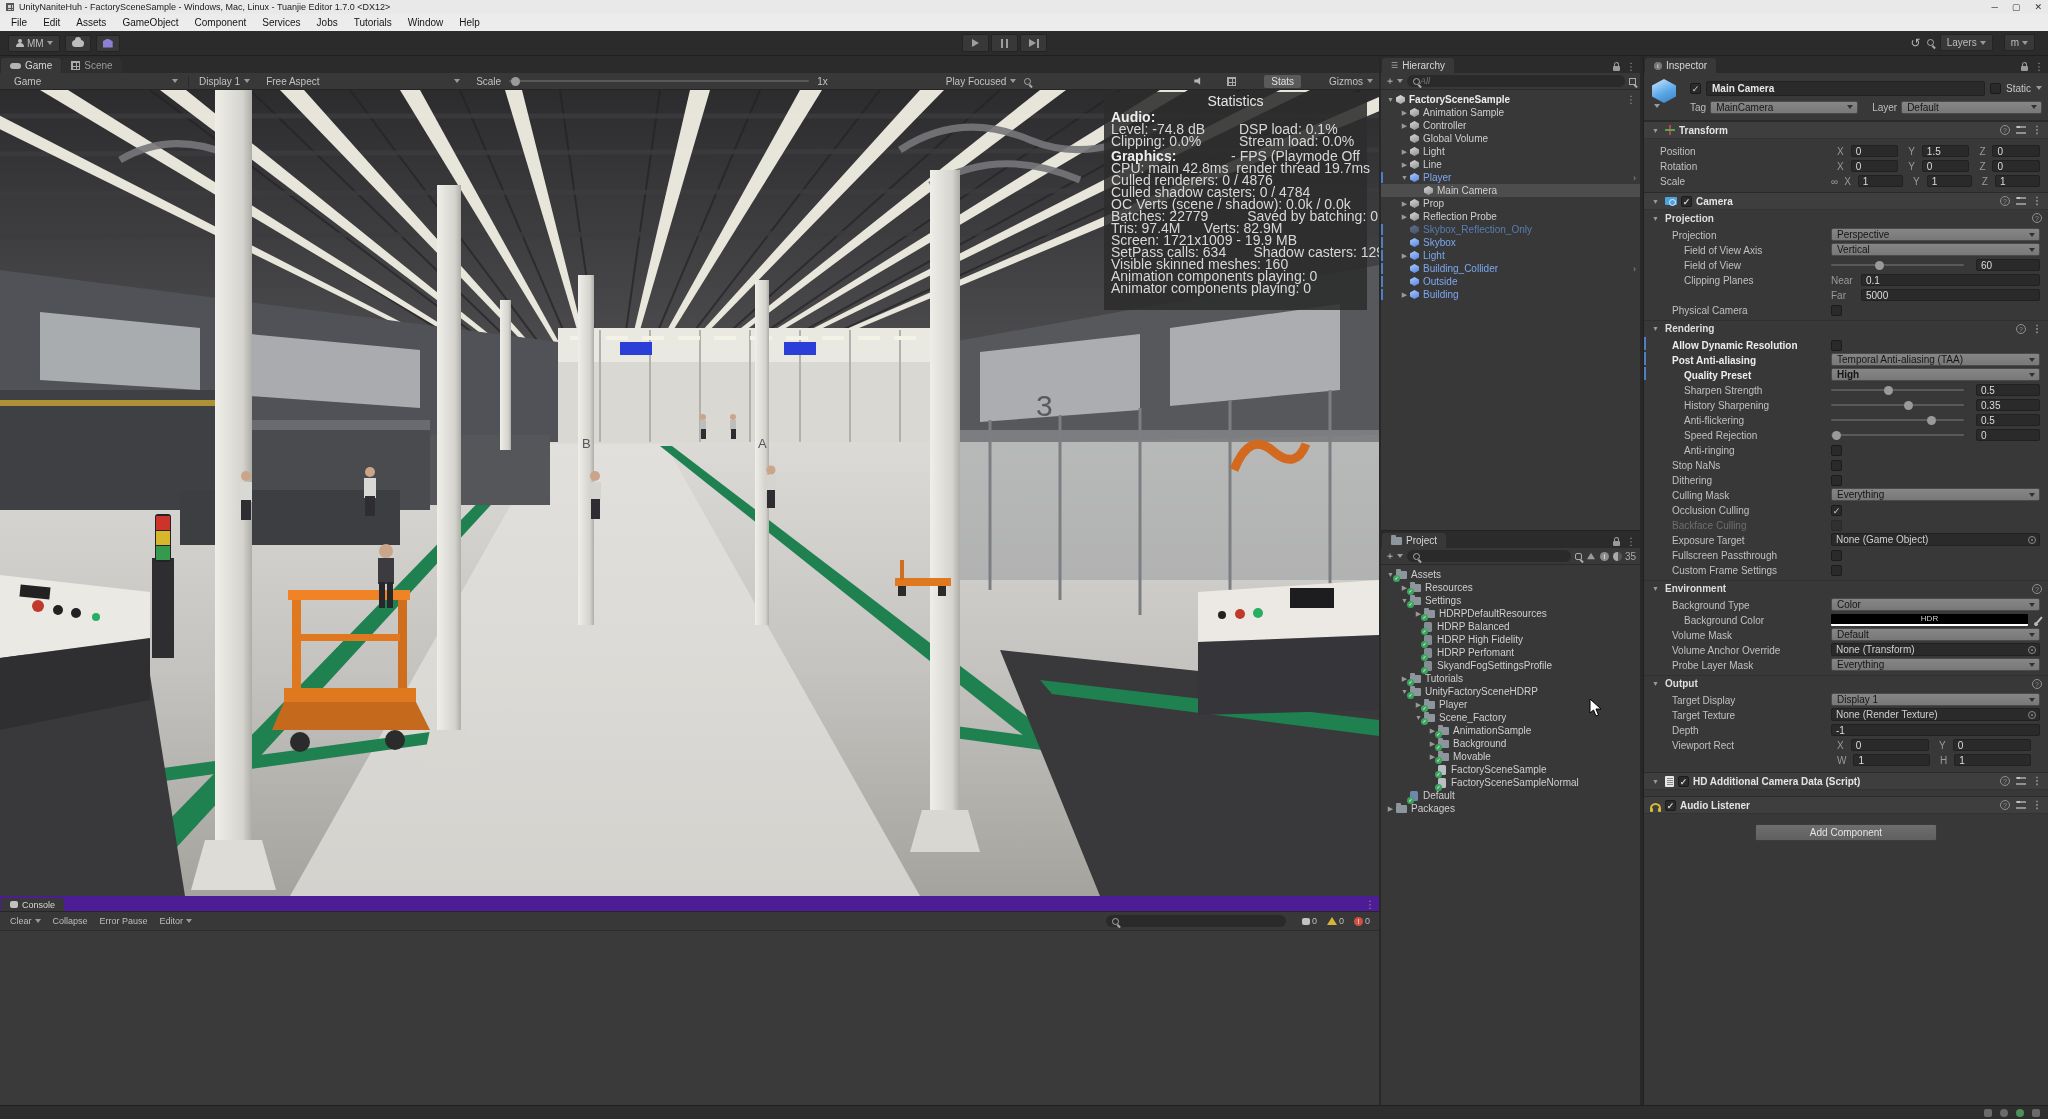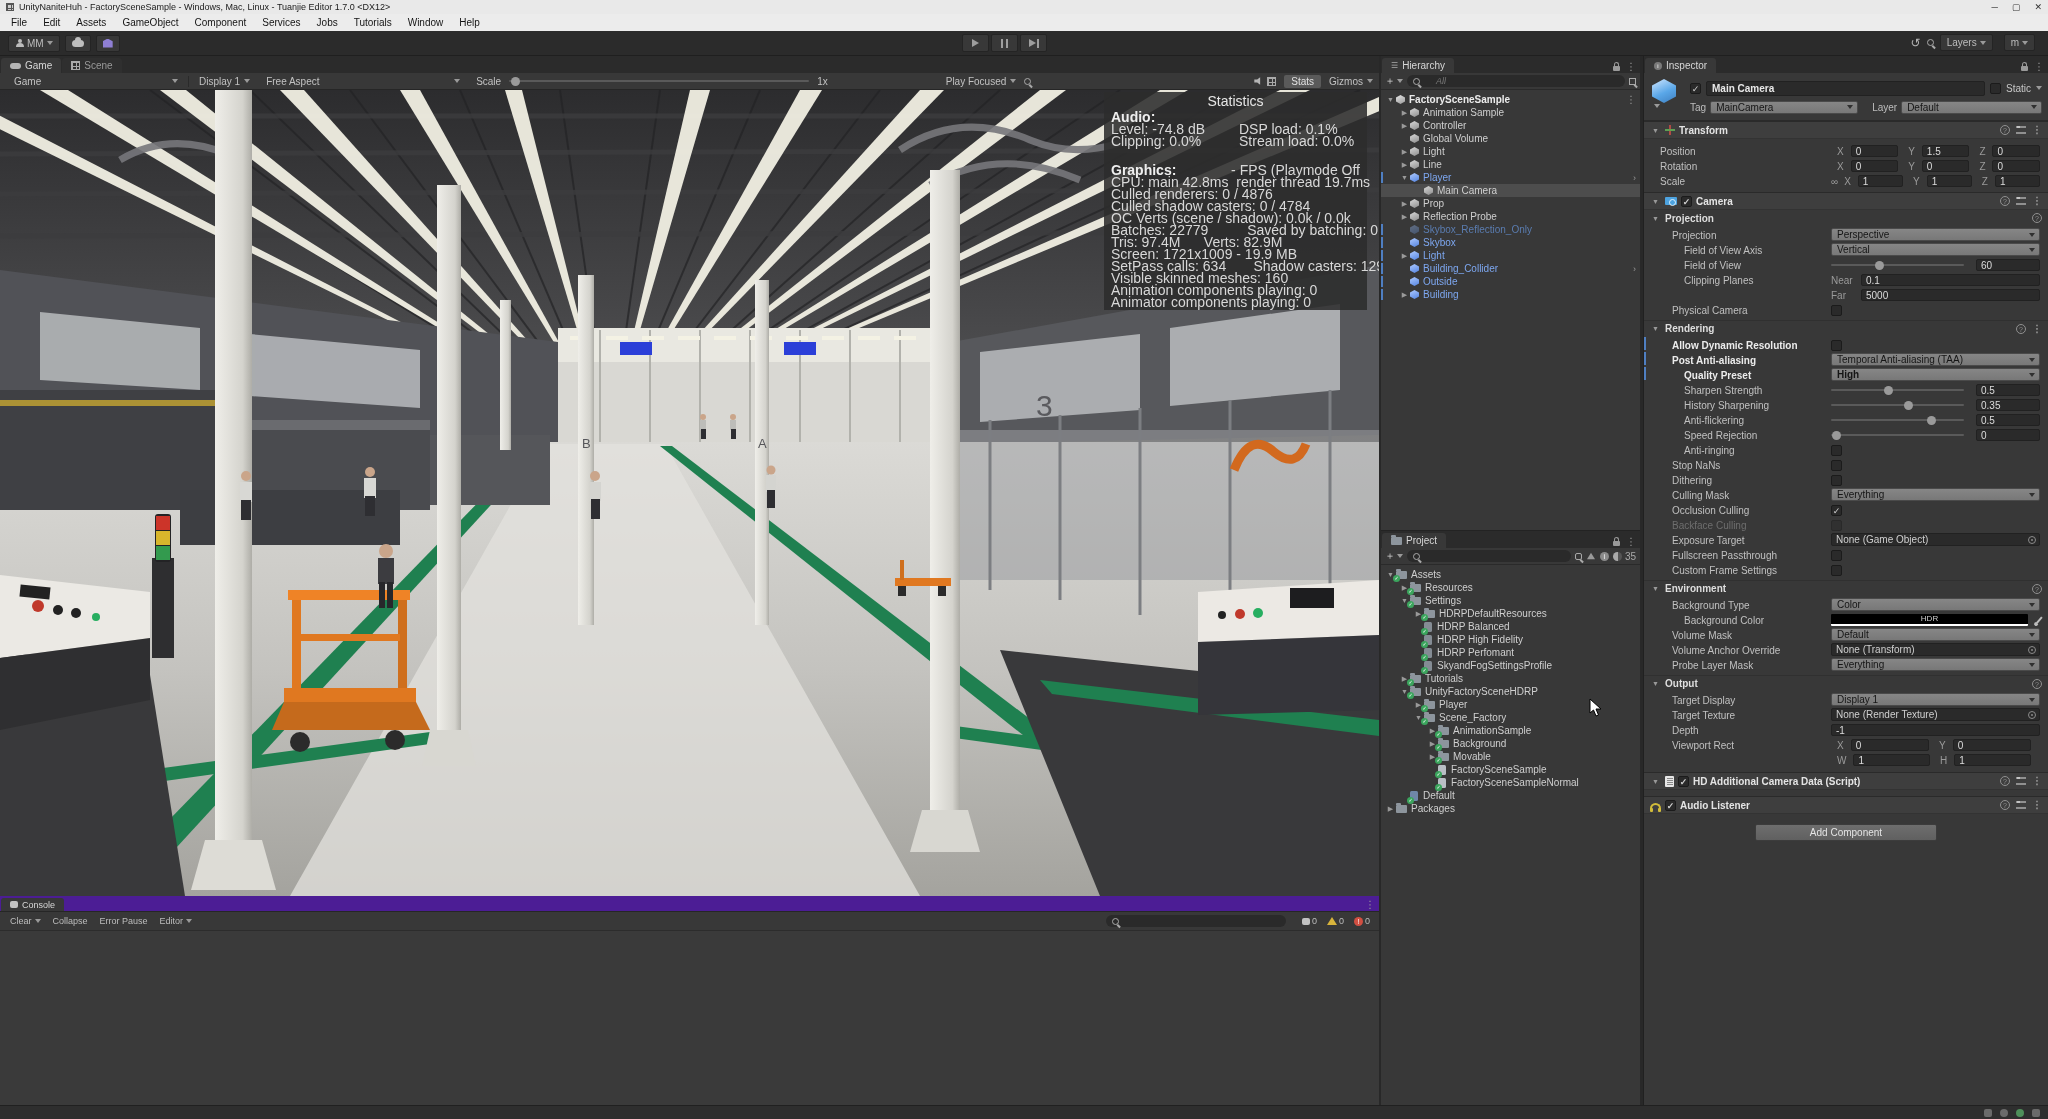--- a/index.html
+++ b/index.html
@@ -87,21 +87,21 @@
   .cbtn{padding:1px 5px;display:flex;align-items:center;gap:3px}
   .csearch{margin-left:auto;width:180px;height:12px;background:#2a2a2a;border-radius:7px;display:flex;align-items:center;padding:0 6px;margin-right:10px}
   .badge{display:flex;align-items:center;gap:2px;padding:0 4px;color:#bdbdbd}
   .bub{width:8px;height:7px;background:#c2c2c2;border-radius:2px}
   .warnt{width:0;height:0;border-left:5px solid transparent;border-right:5px solid transparent;border-bottom:8px solid #d8b43c}
   .errc{width:9px;height:9px;border-radius:50%;background:#d14f42;color:#fff;font-size:7px;text-align:center;line-height:9px}
   .concontent{height:175px;background:#3a3a3a;border-top:1px solid #2c2c2c}
 
   
   .ptoolbar{height:17px;background:#383838;border-bottom:1px solid #2a2a2a;display:flex;align-items:center;padding:0 4px;gap:4px}
-  .srch{flex:1;height:12px;background:#2a2a2a;border-radius:7px;display:flex;align-items:center;gap:16px;padding:0 6px;color:#8a8a8a}
+  .srch{flex:1;height:12px;background:#2a2a2a;border-radius:7px;display:flex;align-items:center;gap:0;padding:0 6px;color:#8a8a8a}
   .hint{font-style:italic;color:#777;font-size:9px}
   .tree{padding-top:3px}
   .trow{height:13px;display:flex;align-items:center;position:relative;color:#cfcfcf;font-size:10px}
   .trow.sel{background:#4d4d4d}
   .fo{width:11px;text-align:center;color:#999;font-size:7px;flex:0 0 11px}
   .fo.open::before{content:"▼"}
   .fo.closed::before{content:"▶"}
   .cub{width:9px;height:9px;margin-right:4px;flex:0 0 9px;
     clip-path:polygon(50% 0,100% 27%,100% 73%,50% 100%,0 73%,0 27%);
     background:linear-gradient(155deg,#d8d8d8,#8d8d8d)}
@@ -288,21 +288,21 @@
         <span style="margin-left:8px">Scale</span>
         <div class="slider">
             <i class="knob" style="left:2px"></i>
           </div>
         <span>1x</span>
         <div class="gdd" style="margin-left:110px">
           <span>Play Focused</span>
             <i class="caret"></i>
         </div>
         <i class="mag" style="border-radius:50%"></i>
-        <div style="margin-left:auto;display:flex;align-items:center;gap:4px">
+        <div style="margin-left:auto;display:flex;align-items:center;gap:24px">
           <i class="spk"></i>
           <i class="gridic"></i>
           <span class="statsbtn">Stats</span>
           <span style="display:flex;align-items:center;gap:4px">
             <span>Gizmos</span>
               <i class="caret"></i>
           </span>
         </div>
       </div>
 
@@ -552,21 +552,21 @@
           <div class="cols">
             <div>
               <div>Level: -74.8 dB</div>
               <div>Clipping: 0.0%</div>
             </div>
             <div>
               <div>DSP load: 0.1%</div>
               <div>Stream load: 0.0%</div>
             </div>
           </div>
-          <div style="display:flex;margin-top:17px">
+          <div style="display:flex;margin-top:3px">
             <div class="hd">Graphics:</div>
             <div style="margin-left:auto">- FPS (Playmode Off</div>
           </div>
           <div class="gline">CPU: main 42.8ms  render thread 19.7ms</div>
           <div class="gline">Culled renderers: 0 / 4876</div>
           <div class="gline">Culled shadow casters: 0 / 4784</div>
           <div class="gline">OC Verts (scene / shadow): 0.0k / 0.0k</div>
           <div class="gline">Batches: 22779          Saved by batching: 0</div>
           <div class="gline">Tris: 97.4M      Verts: 82.9M</div>
           <div class="gline">Screen: 1721x1009 - 19.9 MB</div>

